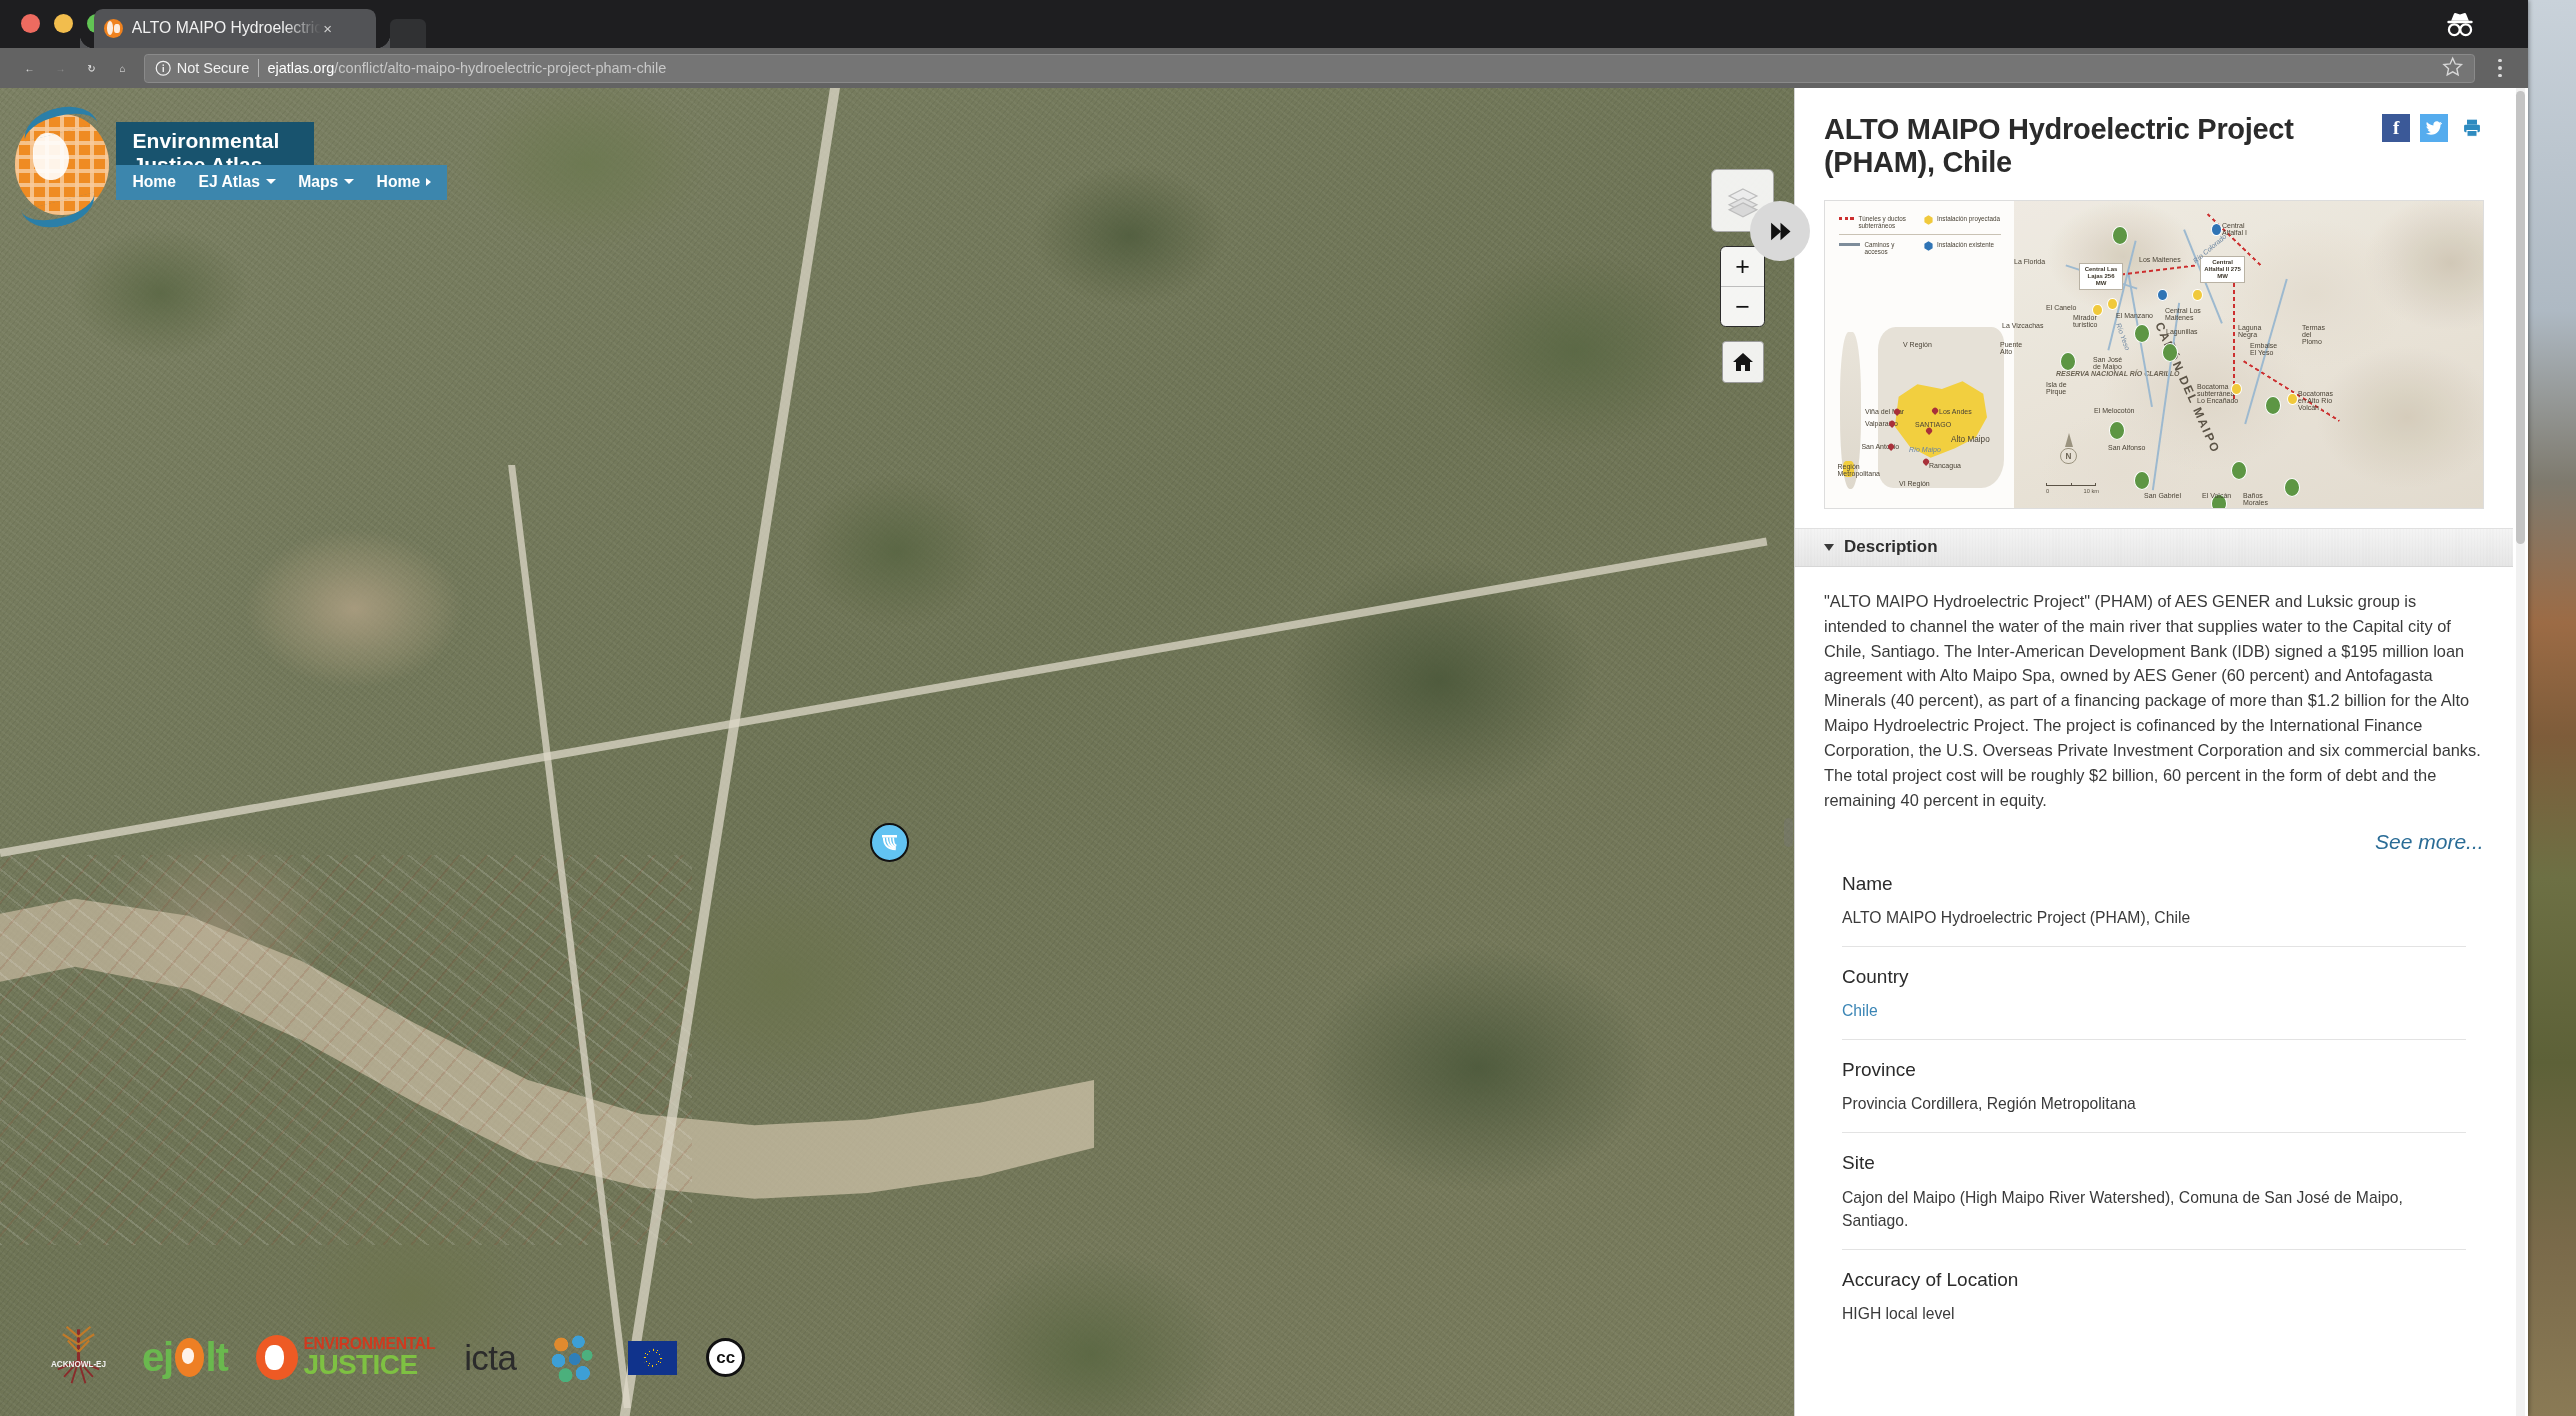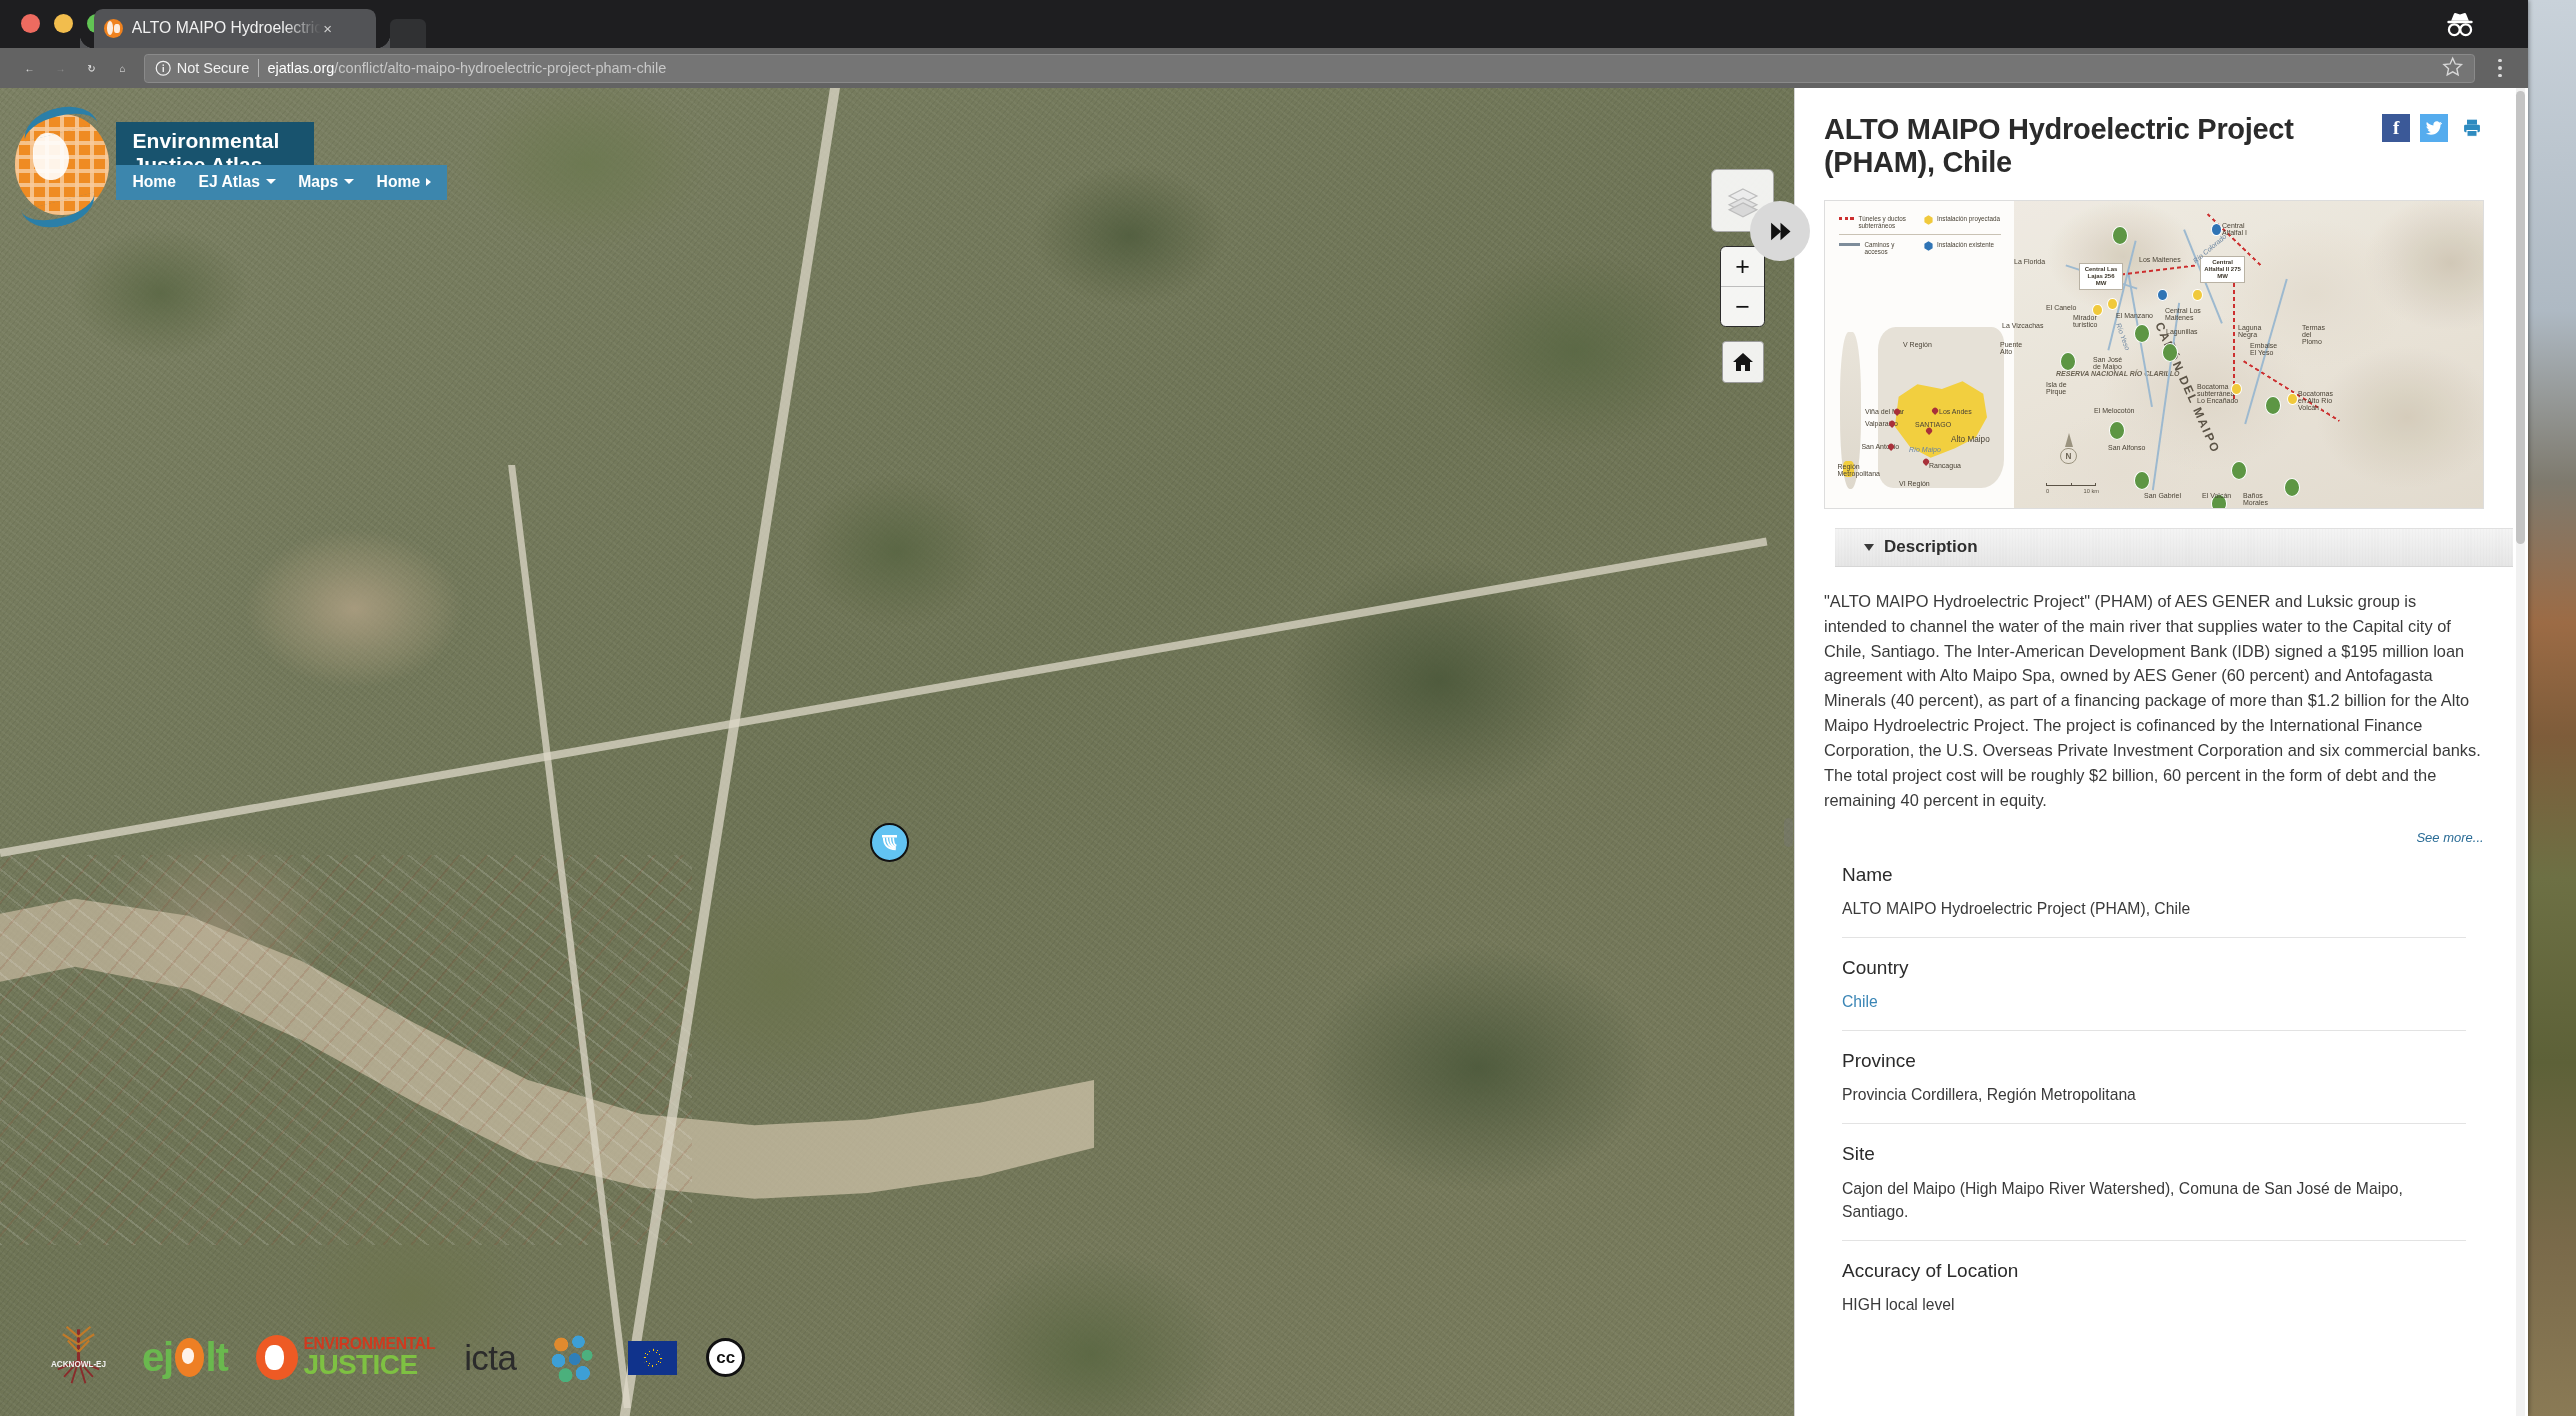--- a/index.html
+++ b/index.html
@@ -279,29 +279,29 @@
     border-right:4.4px solid transparent; border-bottom:14px solid #9a937f; }
   .tm-compass .n { width:16.4px;height:16.4px;border-radius:50%;border:1.3px solid #9a937f;
     display:flex;align-items:center;justify-content:center;font-size:8.2px;color:#6b6354;
     font-weight:bold; margin-top:1.3px;}
 
   
   .sechead { margin-top:19px; background:
       repeating-linear-gradient(90deg, rgba(0,0,0,.012) 0 1.3px, transparent 1.3px 3.1px),
       linear-gradient(180deg,#f4f4f4,#e6e6e6);
     border-top:0.6px solid #e0e0e0; border-bottom:0.6px solid #d6d6d6;
-    padding:8.8px 29px; display:flex; align-items:center; gap:10px;margin-left:40px; }
+    padding:8.8px 29px; display:flex; align-items:center; gap:10px; }
   .sechead .chev { width:0;height:0;border-left:5.7px solid transparent;
     border-right:5.7px solid transparent; border-top:7px solid #3a3a3a; }
   .sechead span { font-size:17px; font-weight:bold; color:#2e2e2e; }
 
   #desc { padding:21.4px 29px 0 29px; }
   #desc p { font-size:16.4px; line-height:1.52; color:#3a3a3a; }
   #seemore { text-align:right; padding:16.4px 29px 0 29px; }
-  #seemore a { font-size:13px; font-style:italic; color:#2a6c96; text-decoration:none; }
+  #seemore a { font-size:21px; font-style:italic; color:#2a6c96; text-decoration:none; }
 
   #basic { padding:0 47px; }
   .field { padding:19px 0 16.4px 0; border-bottom:0.6px solid #e3e3e3; }
   .field:last-child { border-bottom:none; }
   .field h3 { font-size:19px; font-weight:normal; color:#2b2b2b; margin-bottom:11.3px; }
   .field p { font-size:15.7px; line-height:1.5; color:#3a3a3a; }
   .field p.link { color:#3a85b5; }
 
   
   #pscroll { position:absolute; right:3.8px; top:0; width:8.8px; height:1328px;

